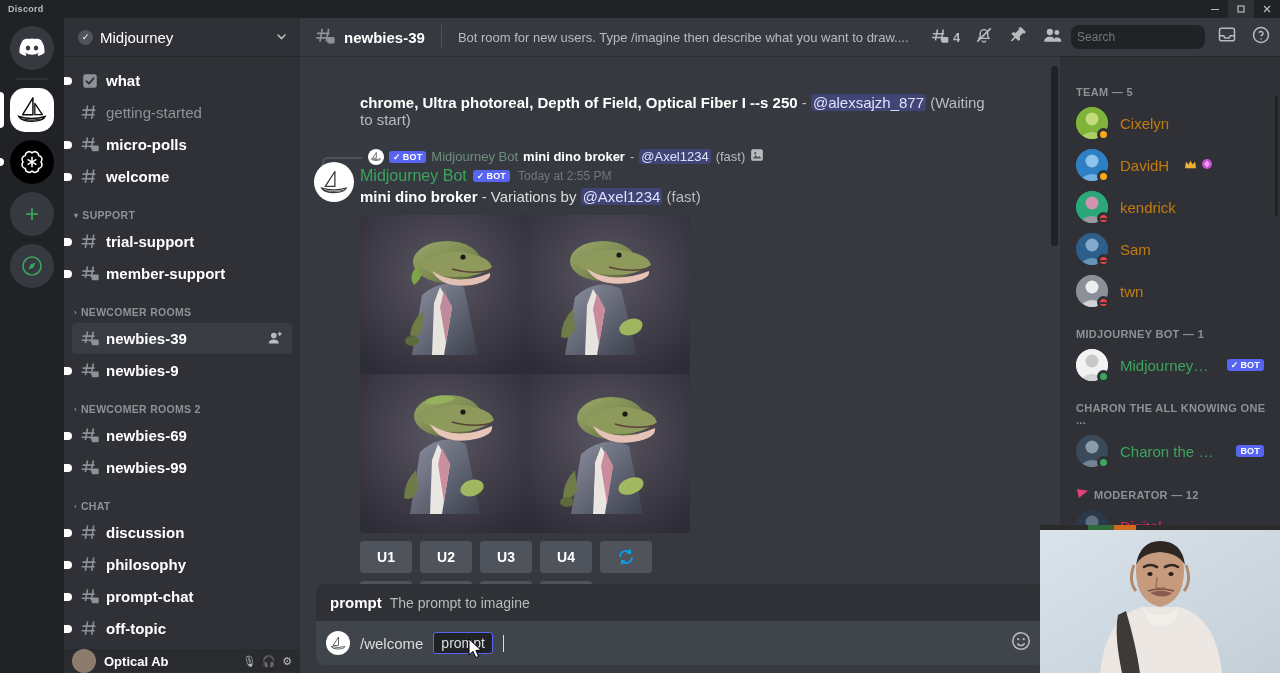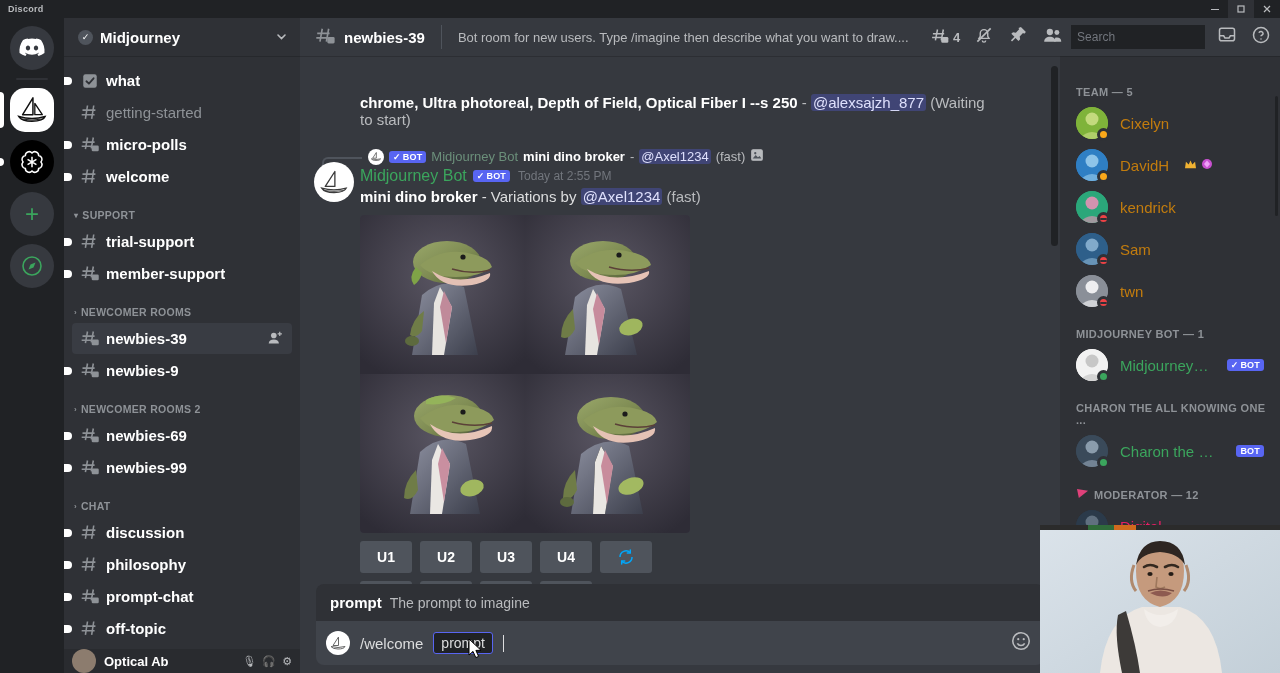--- a/index.html
+++ b/index.html
@@ -61,21 +61,21 @@
   }
   .guild-header {
     height: 38px; display: flex; align-items: center; padding: 0 12px 0 14px;
     box-shadow: 0 1px 0 rgba(4,4,5,.2); flex: 0 0 38px;
   }
   .guild-verified {
     width: 15px; height: 15px; border-radius: 50%; background: #4f545c;
     color: #fff; font-size: 9px; display: flex; align-items: center;
     justify-content: center; margin-right: 7px; flex: 0 0 15px;
   }
-  .guild-name { font-size: 15px; font-weight: bold; color: #fff; flex: 1; }
+  .guild-name { font-size: 15px; font-weight: normal; color: #fff; flex: 1; }
   .guild-caret { color: #b9bbbe; font-size: 11px; }
 
   .chan-scroll { flex: 1; overflow: hidden; padding-top: 8px; }
 
   .cat {
     display: flex; align-items: center; gap: 4px;
     padding: 16px 8px 4px 10px; color: #8e9297;
     font-size: 10.5px; font-weight: bold; letter-spacing: .3px;
     text-transform: uppercase;
   }
@@ -120,21 +120,21 @@
   .ch-title { font-size: 15px; font-weight: bold; color: #fff; white-space: nowrap; }
   .ch-divider { width: 1px; height: 24px; background: #4f545c; margin: 0 8px; }
   .ch-topic {
     font-size: 13px; color: #b9bbbe; white-space: nowrap;
     overflow: hidden; text-overflow: ellipsis; max-width: 460px; flex: 1;
   }
   .hdr-icons { display: flex; align-items: center; gap: 14px; color: #b9bbbe; margin-left: 4px; }
   .hdr-ic { display: flex; align-items: center; gap: 3px; }
   .hdr-count { font-size: 13px; font-weight: 600; color: #b9bbbe; }
   .search-box {
-    width: 134px; height: 24px; background: #202225; border-radius: 0;
+    width: 134px; height: 24px; background: #202225; border-radius: 8px;
     display: flex; align-items: center; padding: 0 6px; gap: 4px;
   }
   .search-box input {
     background: transparent; border: none; outline: none; flex: 1;
     color: #dcddde; font-size: 12px; font-family: "Liberation Sans", sans-serif;
   }
   .search-box input::placeholder { color: #72767d; }
 
   .content-row { flex: 1; display: flex; min-height: 0; }
   .messages { flex: 1; position: relative; overflow: hidden; min-width: 0;

